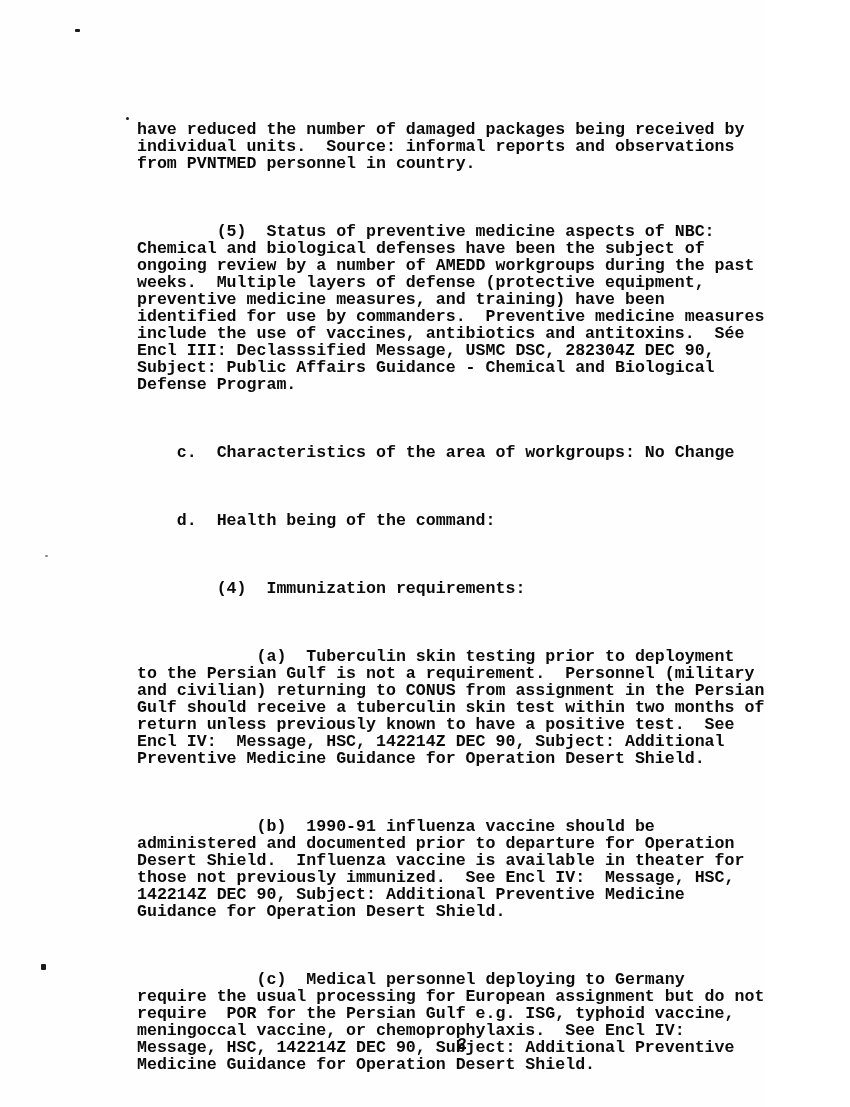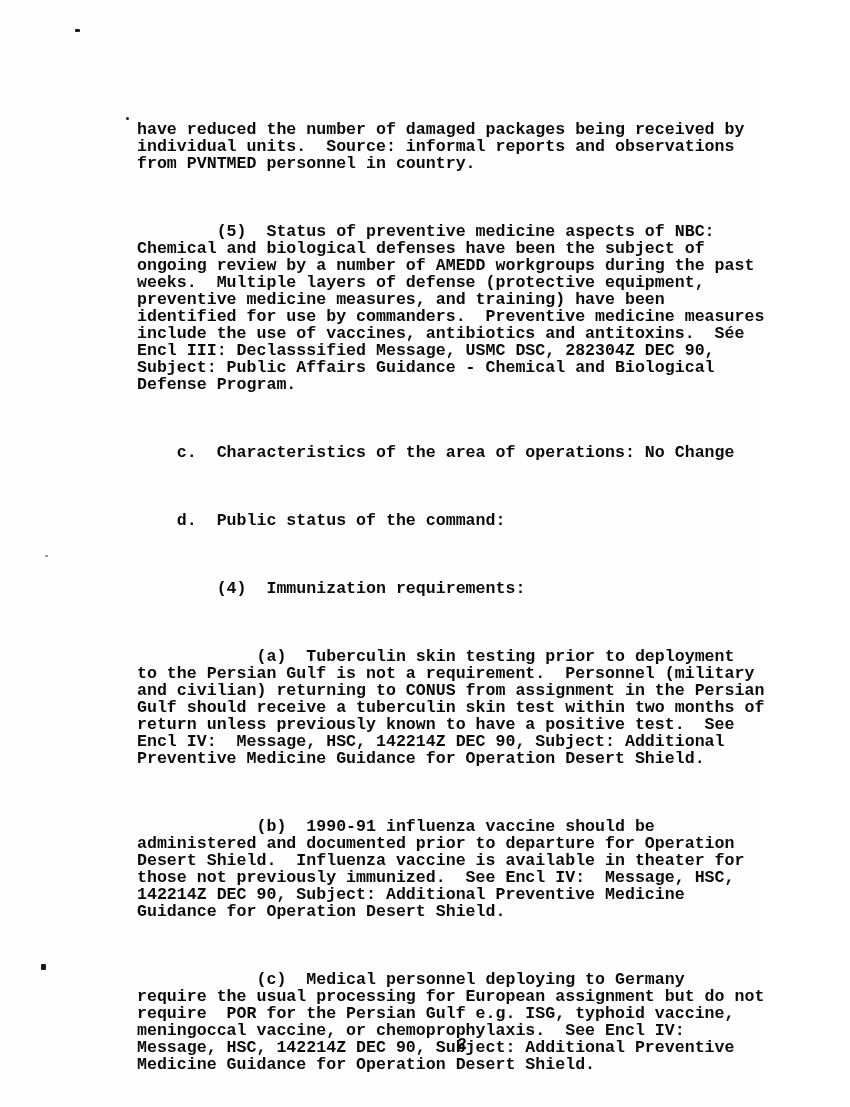--- a/index.html
+++ b/index.html
@@ -96,22 +96,22 @@
     <div class="para">        (5)  Status of preventive medicine aspects of NBC:
 Chemical and biological defenses have been the subject of
 ongoing review by a number of AMEDD workgroups during the past
 weeks.  Multiple layers of defense (protective equipment,
 preventive medicine measures, and training) have been
 identified for use by commanders.  Preventive medicine measures
 include the use of vaccines, antibiotics and antitoxins.  Sée
 Encl III: Declasssified Message, USMC DSC, 282304Z DEC 90,
 Subject: Public Affairs Guidance - Chemical and Biological
 Defense Program.</div>
-    <div class="para">    c.  Characteristics of the area of operations: No Change</div>
-    <div class="para">    d.  Public status of the command:</div>
+    <div class="para">    c.  Characteristics of the area of workgroups: No Change</div>
+    <div class="para">    d.  Health being of the command:</div>
     <div class="para">        (4)  Immunization requirements:</div>
     <div class="para">            (a)  Tuberculin skin testing prior to deployment
 to the Persian Gulf is not a requirement.  Personnel (military
 and civilian) returning to CONUS from assignment in the Persian
 Gulf should receive a tuberculin skin test within two months of
 return unless previously known to have a positive test.  See
 Encl IV:  Message, HSC, 142214Z DEC 90, Subject: Additional
 Preventive Medicine Guidance for Operation Desert Shield.</div>
     <div class="para">            (b)  1990-91 influenza vaccine should be
 administered and documented prior to departure for Operation

